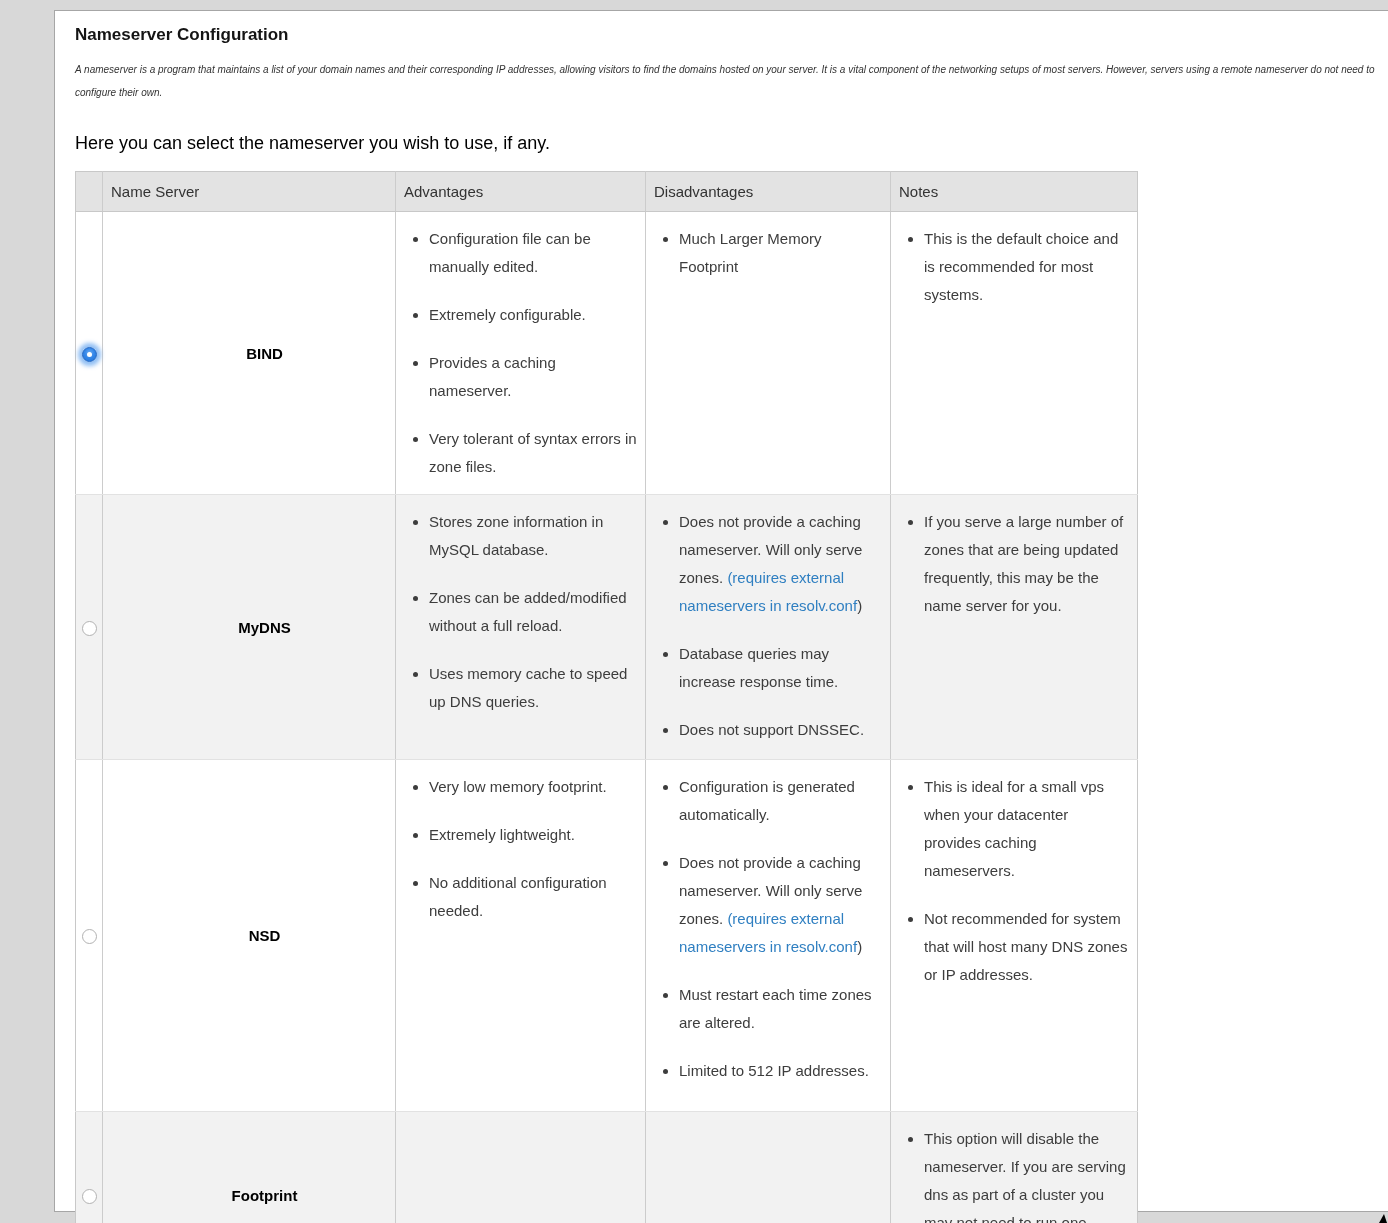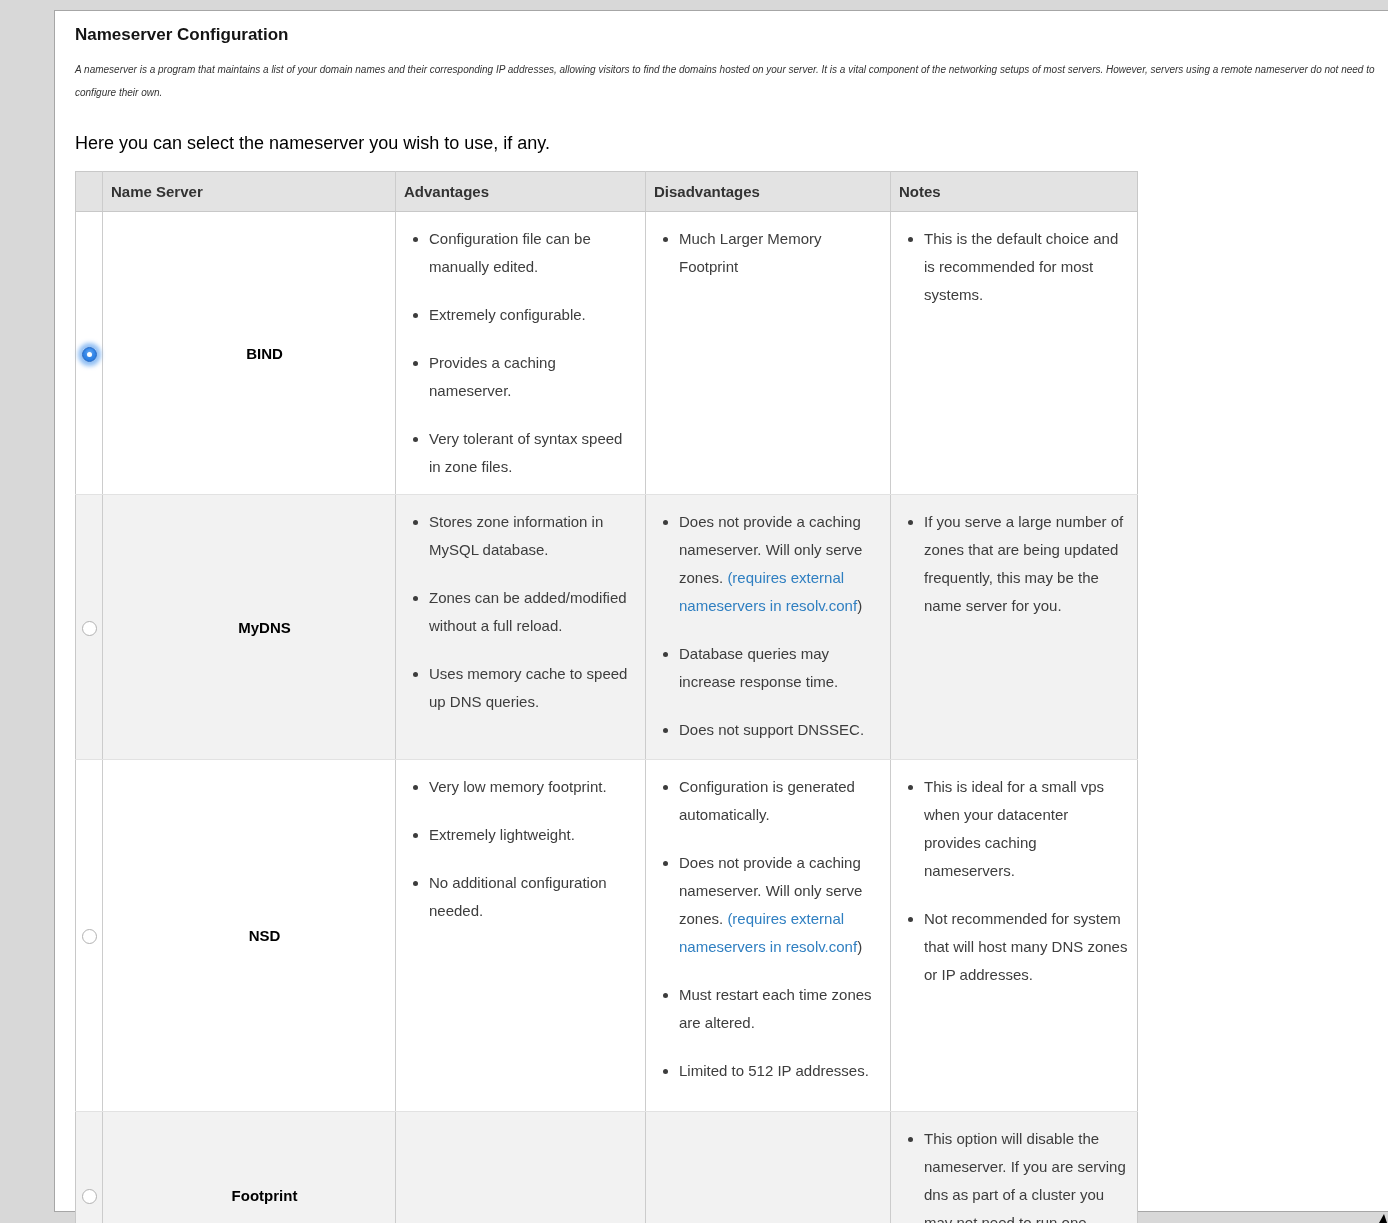--- a/index.html
+++ b/index.html
@@ -49,21 +49,21 @@
     border: 1px solid #c8c8c8;
   }
   .ns-table col.c-radio { width: 27px; }
   .ns-table col.c-name  { width: 293px; }
   .ns-table col.c-adv   { width: 250px; }
   .ns-table col.c-dis   { width: 245px; }
   .ns-table col.c-notes { width: 247px; }
 
   .ns-table thead th {
     background: #e3e3e3;
-    font-weight: bold;
+    font-weight: normal;
     text-align: left;
     color: #333333;
     height: 40px;
     padding: 0 8px;
     vertical-align: middle;
     border-right: 1px solid #cccccc;
     border-bottom: 1px solid #c8c8c8;
   }
   .ns-table thead th:last-child { border-right: none; }
 
@@ -171,21 +171,21 @@
           <tr>
     <td class="cell-radio">
       <span class="radio selected"></span>
     </td>
     <td class="cell-name">BIND</td>
     <td class="cell-list">
       <ul>
                 <li>Configuration file can be manually edited.</li>
                 <li>Extremely configurable.</li>
                 <li>Provides a caching nameserver.</li>
-                <li>Very tolerant of syntax speed in zone files.</li>
+                <li>Very tolerant of syntax errors in zone files.</li>
               </ul>
     </td>
     <td class="cell-list">
       <ul>
                 <li>Much Larger Memory Footprint</li>
               </ul>
     </td>
     <td class="cell-list">
       <ul>
                 <li>This is the default choice and is recommended for most systems.</li>

